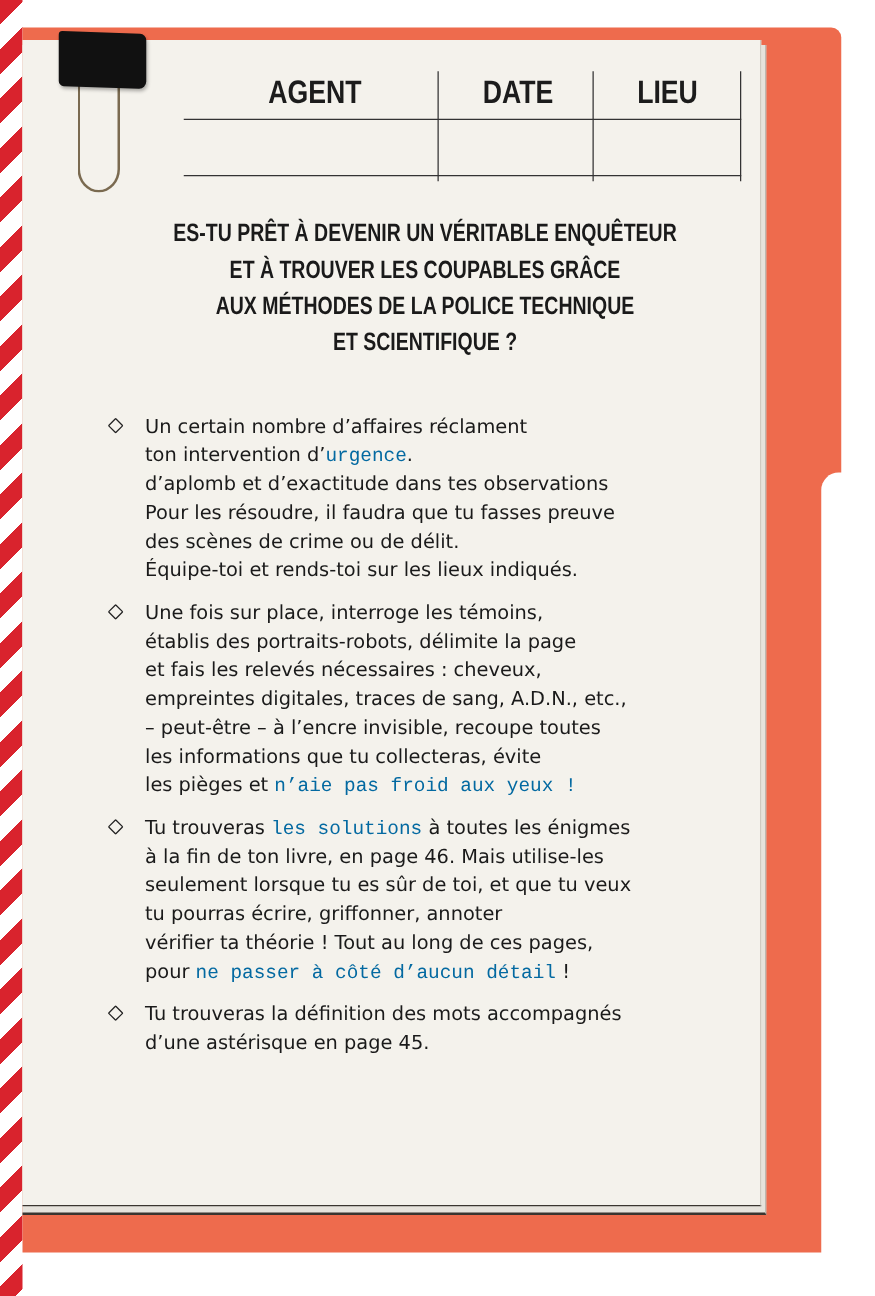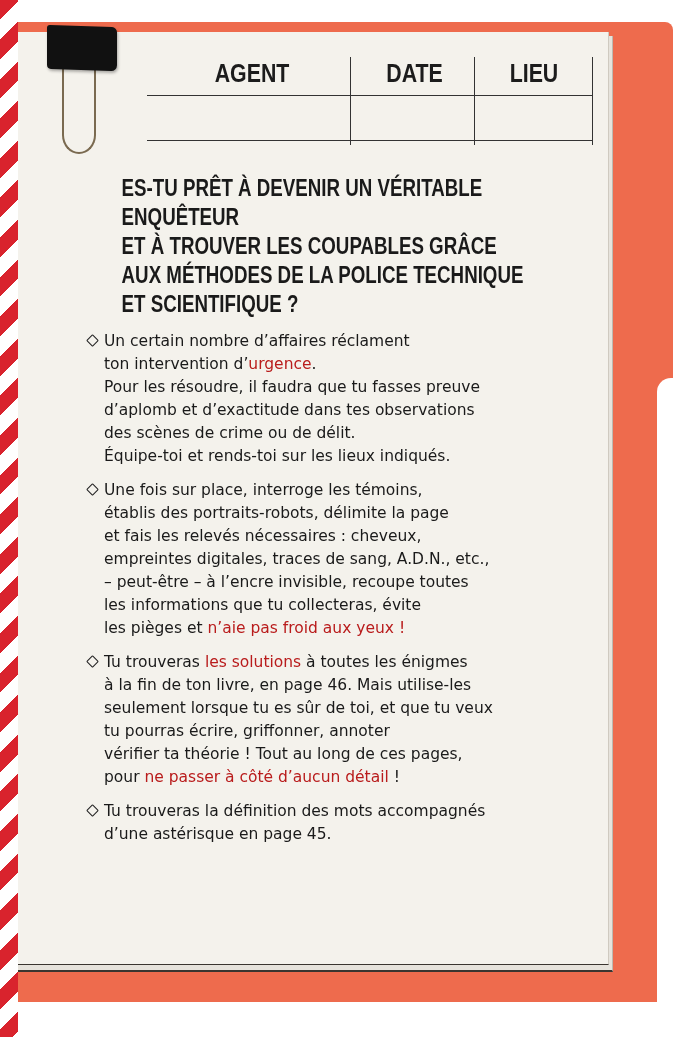--- a/index.html
+++ b/index.html
@@ -29,32 +29,32 @@
   .clip-wire { position:absolute; left:62px; top:62px; width:30px; height:90px;
     border:2px solid #7a6a50; border-top:none; border-radius: 8px 8px 18px 18px / 8px 8px 20px 20px; }
 
   
   .form { position:absolute; left:147px; top:52px; width:446px; height:90px; }
   .form .hline { position:absolute; left:0; height:1px; background:#333; }
   .form .vline { position:absolute; top:5px; width:1px; background:#333; }
   .form .hdr { position:absolute; top:6px; font-family:"Liberation Sans", sans-serif; font-weight:bold;
     font-size:26px; letter-spacing:0px; color:#1c1c1c; transform:scaleX(0.82); transform-origin:center; text-align:center; }
 
-  .headline { position:absolute; left:60px; top:173px; width:560px; text-align:left;
-    font-family:"Liberation Sans", sans-serif; font-weight:bold; font-size:24px; line-height:29px;
+  .headline { position:absolute; left:60px; top:173px; width:560px; text-align:center;
+    font-family:"Liberation Sans", sans-serif; font-weight:bold; font-size:20px; line-height:29px;
     color:#1a1a1a; }
   .headline span { display:block; transform:scaleX(0.78); transform-origin:center; }
 
   .body { position:absolute; left:88px; top:330px; width:520px; font-family:"DejaVu Sans", sans-serif;
     font-size:15.5px; color:#1a1a1a; }
   .para { position:relative; padding-left:16px; margin-bottom:0; }
-  .para .line { display:block; height:23px; line-height:23px; white-space:nowrap; }
+  .para .line { display:block; height:23px; line-height:23px; white-space:nowrap;margin-left:12px; }
   .bullet { position:absolute; left:0; top:6px; width:7px; height:7px; border:1.5px solid #222;
     transform:rotate(45deg); border-radius:1px; }
-  .red { color:#b91c1c; }
+  .red { color:#0369a1;font-family:Liberation Mono, monospace; }
 </style>
 </head>
 <body>
 
 <div class="stripe"></div>
 <div class="folder"></div>
 <div class="folder-tab-cut"></div>
 <div class="folder-bottom-cut"></div>
 <div class="paper-shadow"></div>
 <div class="paper"></div>
@@ -82,22 +82,22 @@
   <span>ET À TROUVER LES COUPABLES GRÂCE</span>
   <span>AUX MÉTHODES DE LA POLICE TECHNIQUE</span>
   <span>ET SCIENTIFIQUE ?</span>
 </div>
 
 <div class="body" id="body">
     <div class="para" style="margin-top: 0px;">
       <span class="bullet"></span>
       <span class="line"><span>Un certain nombre d’affaires réclament</span></span>
       <span class="line"><span>ton intervention d’</span><span class="red">urgence</span><span>.</span></span>
+      <span class="line"><span>d’aplomb et d’exactitude dans tes observations</span></span>
       <span class="line"><span>Pour les résoudre, il faudra que tu fasses preuve</span></span>
-      <span class="line"><span>d’aplomb et d’exactitude dans tes observations</span></span>
       <span class="line"><span>des scènes de crime ou de délit.</span></span>
       <span class="line"><span>Équipe-toi et rends-toi sur les lieux indiqués.</span></span>
     </div>
     <div class="para" style="margin-top: 11px;">
       <span class="bullet"></span>
       <span class="line"><span>Une fois sur place, interroge les témoins,</span></span>
       <span class="line"><span>établis des portraits-robots, délimite la page</span></span>
       <span class="line"><span>et fais les relevés nécessaires : cheveux,</span></span>
       <span class="line"><span>empreintes digitales, traces de sang, A.D.N., etc.,</span></span>
       <span class="line"><span>– peut-être – à l’encre invisible, recoupe toutes</span></span>

